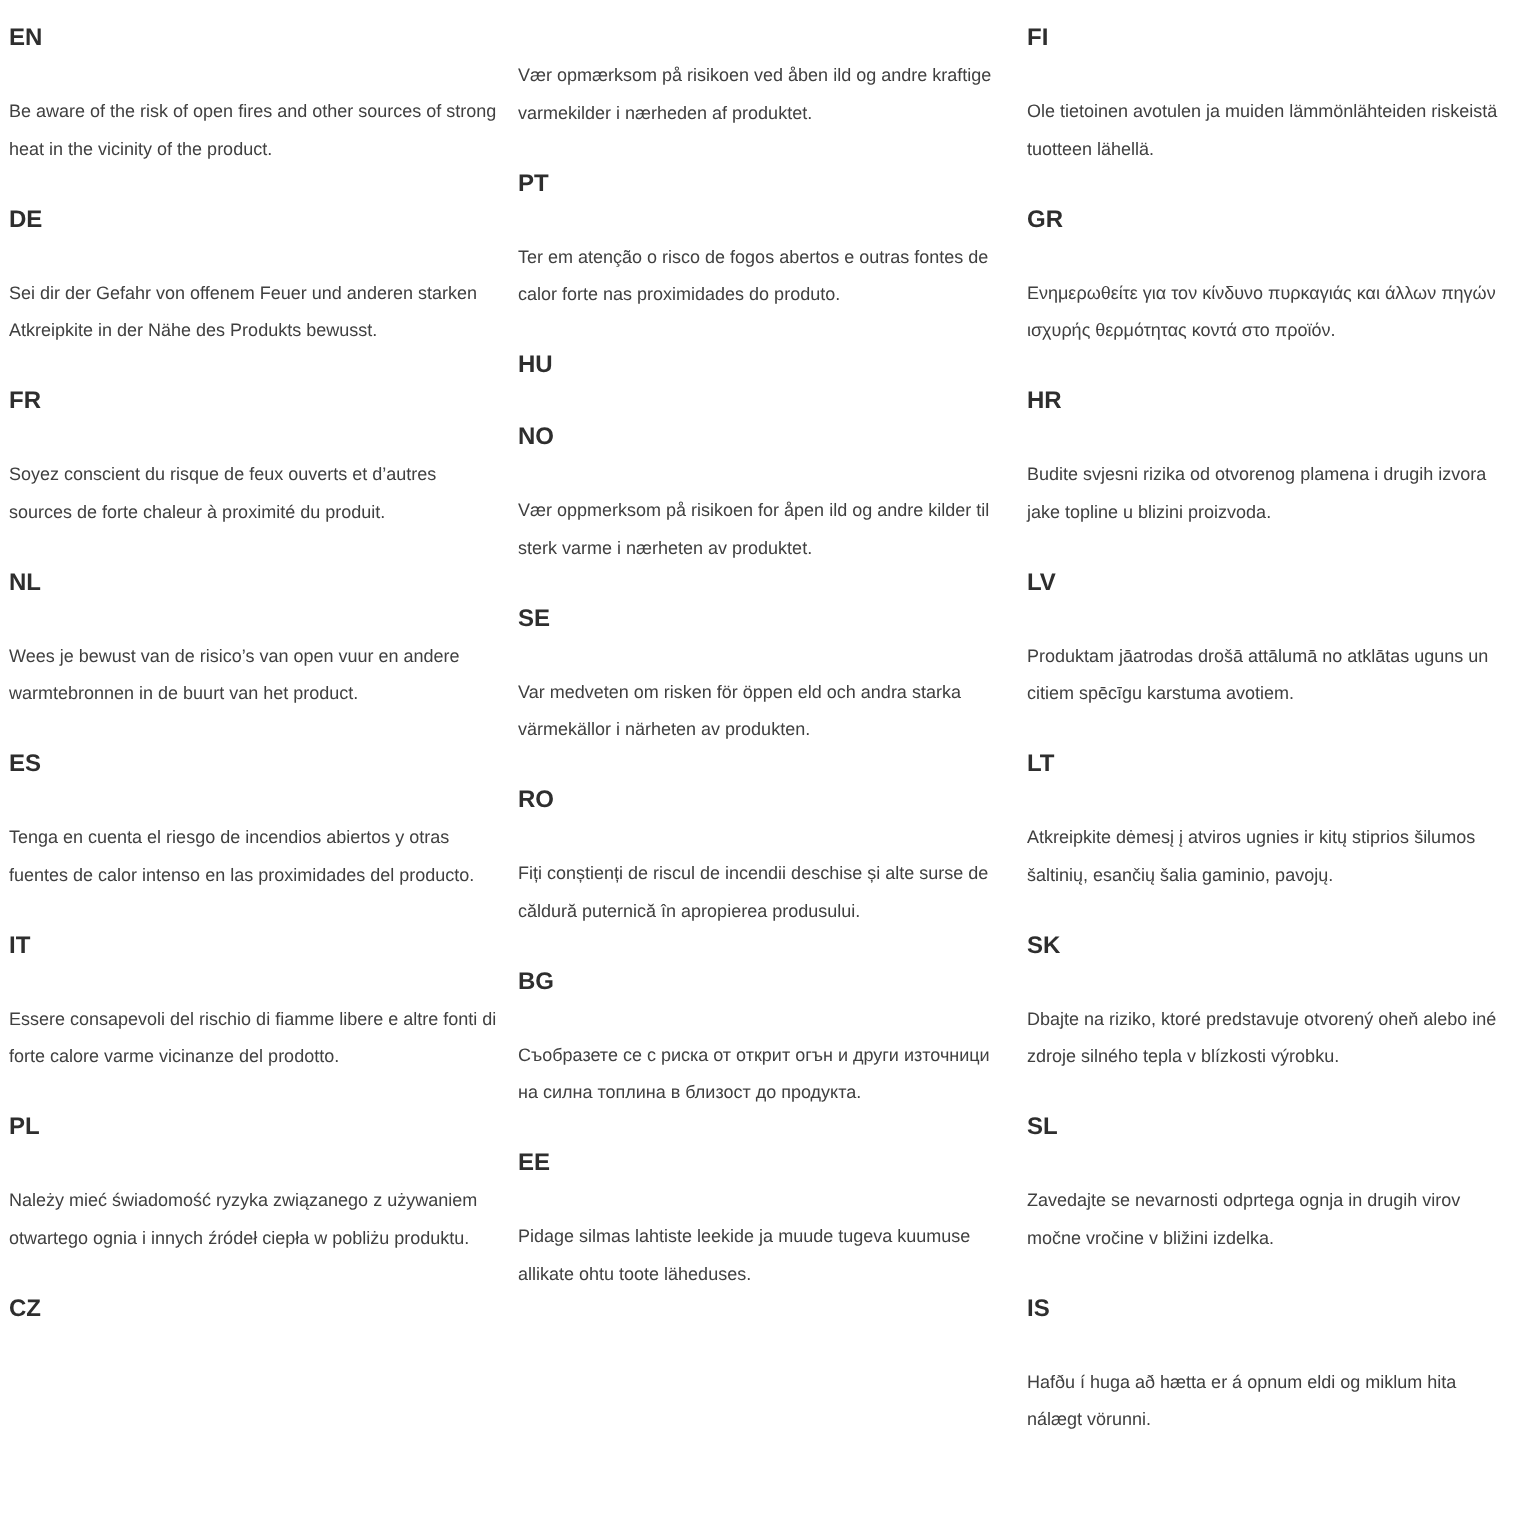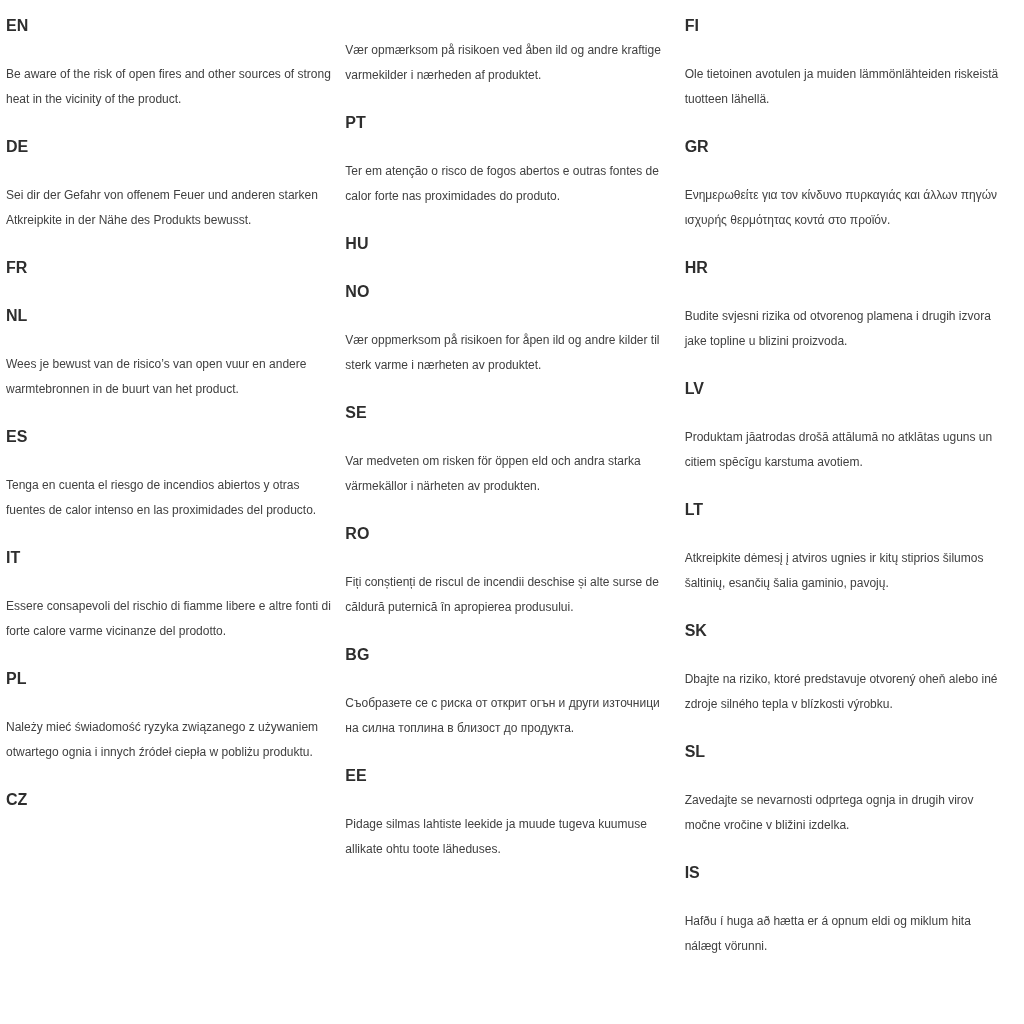--- a/index.html
+++ b/index.html
@@ -52,20 +52,21 @@
       <div class="entry">
         <div class="code">EN</div>
         <div class="text">Be aware of the risk of open fires and other sources of strong heat in the vicinity of the product.</div>
       </div>
       <div class="entry">
         <div class="code">DE</div>
         <div class="text">Sei dir der Gefahr von offenem Feuer und anderen starken Atkreipkite in der Nähe des Produkts bewusst.</div>
       </div>
       <div class="entry">
         <div class="code">FR</div>
+        <div class="text">Soyez conscient du risque de feux ouverts et d’autres sources de forte chaleur à proximité du produit.</div>
       </div>
       <div class="entry">
         <div class="code">NL</div>
         <div class="text">Wees je bewust van de risico’s van open vuur en andere warmtebronnen in de buurt van het product.</div>
       </div>
       <div class="entry">
         <div class="code">ES</div>
         <div class="text">Tenga en cuenta el riesgo de incendios abiertos y otras fuentes de calor intenso en las proximidades del producto.</div>
       </div>
       <div class="entry">

